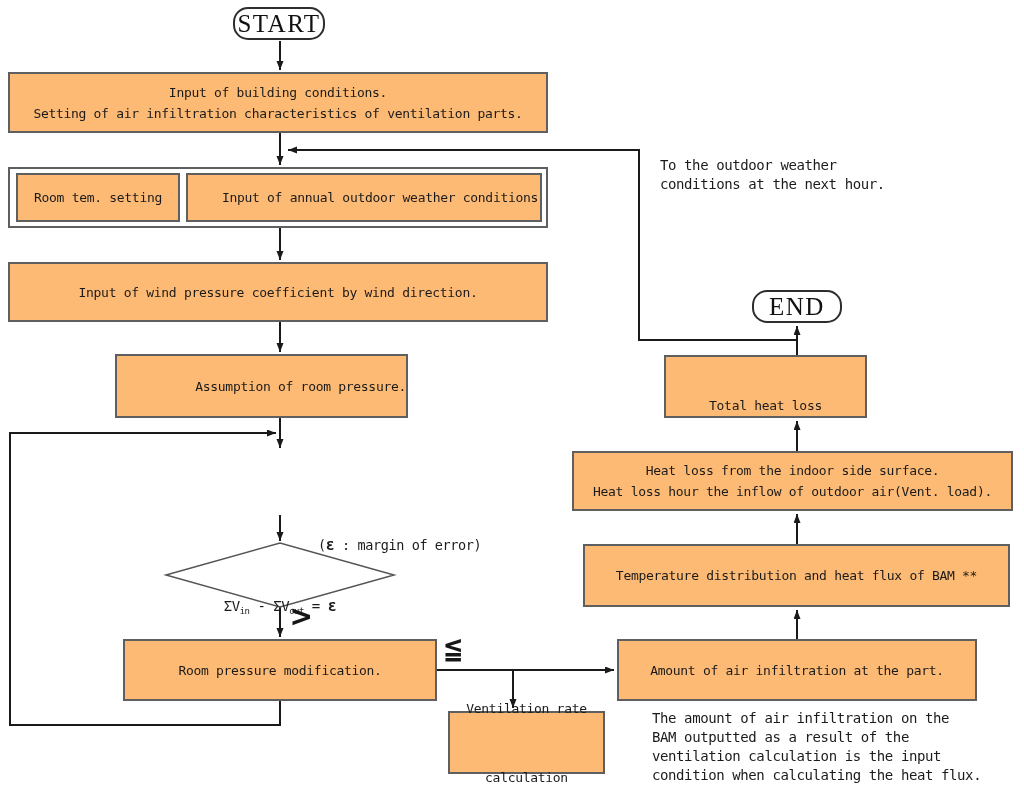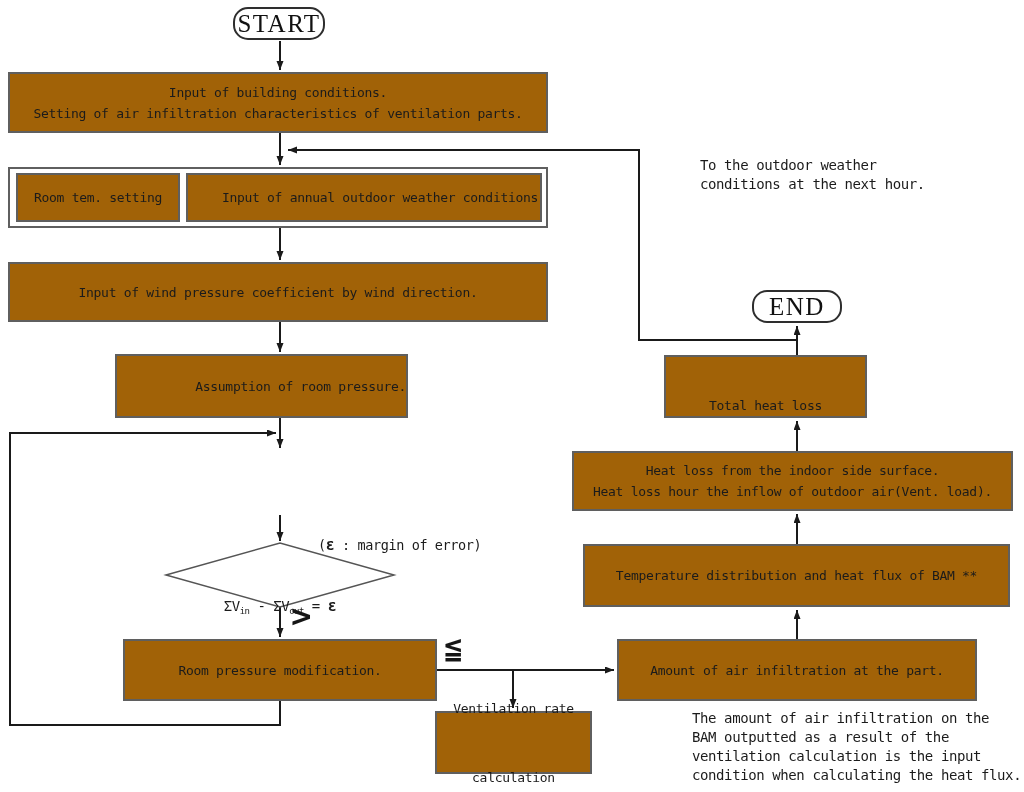--- a/index.html
+++ b/index.html
@@ -2,33 +2,33 @@
 <html><head>
 <meta charset="utf-8">
 <style>
   html,body{margin:0;padding:0;background:#fff;}
   .stage{
     position:relative;width:1024px;height:792px;background:#ffffff;
     font-family:"DejaVu Sans Mono", monospace;color:#1b1b1b;overflow:hidden;
   }
   svg.connectors{position:absolute;left:0;top:0;z-index:1;}
   .box{
-    position:absolute;z-index:2;box-sizing:border-box;background:#a16207;
+    position:absolute;z-index:2;box-sizing:border-box;background:#fdba74;
     border:2px solid #5f5f5f;display:flex;flex-direction:column;
     align-items:center;justify-content:center;text-align:center;
     font-size:13px;letter-spacing:-0.3px;line-height:21px;white-space:nowrap;
   }
   .group{background:transparent;}
   .terminal{
     position:absolute;z-index:3;box-sizing:border-box;background:#ffffff;
     border:2px solid #2e2e2e;border-radius:15px;
     display:flex;align-items:center;justify-content:center;
     font-family:"Liberation Serif", serif;font-size:25px;letter-spacing:1.5px;color:#111;
   }
-  .note{position:absolute;z-index:2;font-size:14px;letter-spacing:-0.4px;line-height:19px;margin-left:40px;}
+  .note{position:absolute;z-index:2;font-size:14px;letter-spacing:-0.4px;line-height:19px;}
   .note div{white-space:nowrap;}
   .formula{
     position:absolute;z-index:3;font-size:14px;letter-spacing:-0.5px;
     text-align:center;white-space:nowrap;margin-top:32px;
   }
   .sub{font-size:9px;letter-spacing:-0.5px;vertical-align:-3px;}
   .eps{font-weight:bold;font-size:15px;}
   .op-label{position:absolute;z-index:3;color:#161616;}
   .gt{font-size:34px;font-weight:bold;transform:scaleY(0.95);}
   .leq{font-size:30px;font-weight:bold;}
@@ -100,21 +100,21 @@
   </div>
 
   <div class="op-label gt" style="left:291px;top:596px;">&gt;</div>
 
   <div class="box" style="left:123px;top:639px;width:314px;height:62px;">
     <div>Room pressure modification.</div>
   </div>
 
   <div class="op-label leq" style="left:444px;top:630px;">≦</div>
 
-  <div class="box" style="left:435px;top:711px;width:157px;height:63px;gap:48px;">
+  <div class="box" style="left:448px;top:711px;width:157px;height:63px;gap:48px;">
     <div>Ventilation rate</div>
     <div>calculation</div>
   </div>
 
   <div class="box" style="left:617px;top:639px;width:360px;height:62px;">
     <div>Amount of air infiltration at the part.</div>
   </div>
 
   <div class="box" style="left:583px;top:544px;width:427px;height:63px;">
     <div>Temperature distribution and heat flux of BAM **</div>

